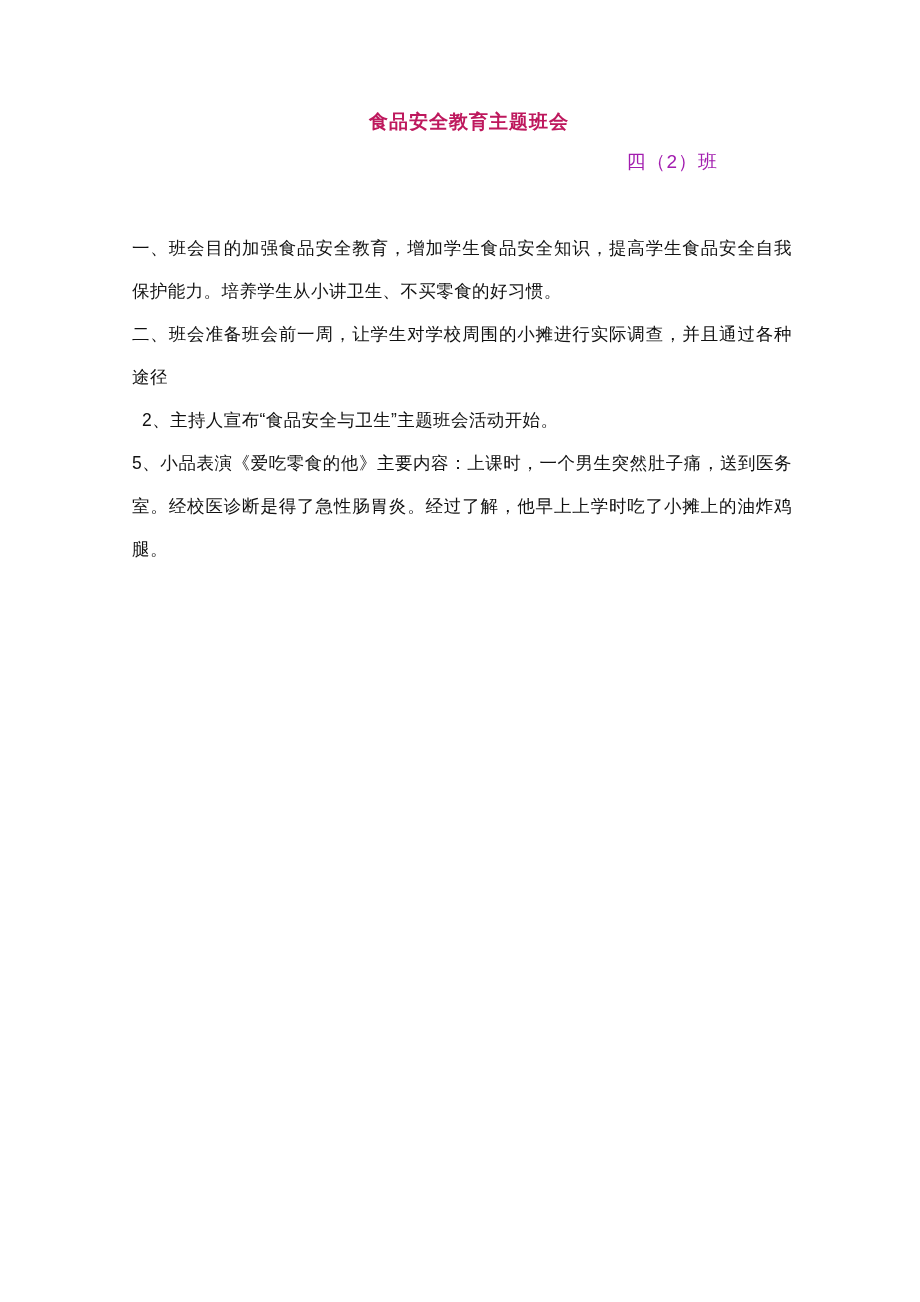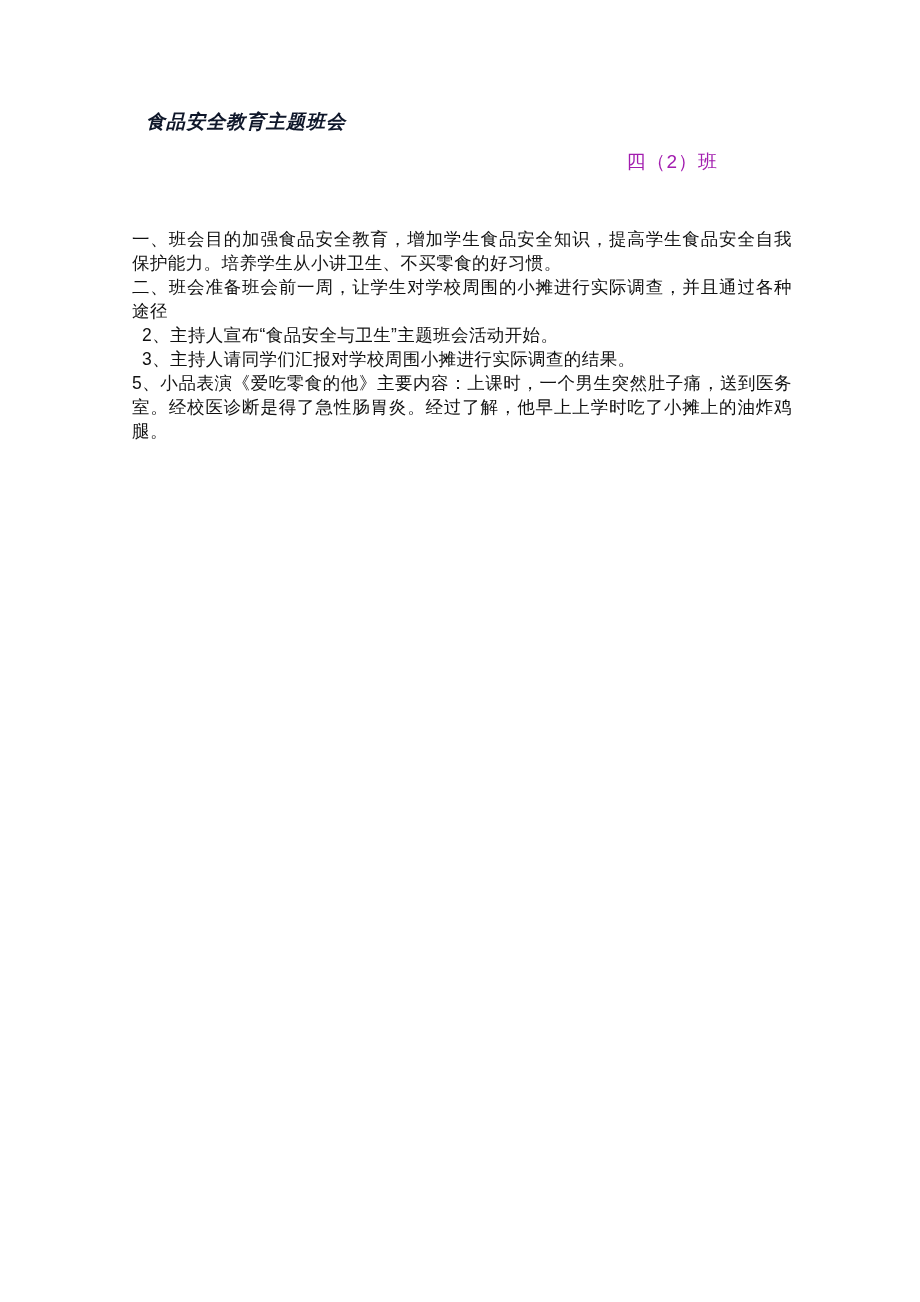--- a/index.html
+++ b/index.html
@@ -17,43 +17,43 @@
     font-family: "Liberation Sans", sans-serif;
     color: #000000;
   }
   .content {
     position: absolute;
     left: 132px;
     top: 105px;
     width: 660px;
   }
   .doc-title {
+    text-align: center;
     font-size: 19px;
     line-height: 34px;
     letter-spacing: 1px;
-    color: #0f172a;
+    color: #be185d;
     margin: 0 0 6px 0;
     padding-left: 14px;
-    font-style: italic;
   }
   .doc-subtitle {
     text-align: right;
     font-size: 19px;
     line-height: 34px;
     letter-spacing: 1px;
     color: #a21caf;
     margin: 0;
     padding-right: 74px;
   }
   .spacer {
     height: 48px;
   }
   .para {
     font-size: 17.5px;
-    line-height: 24px;
+    line-height: 43px;
     letter-spacing: 0.4px;
     color: #111111;
     margin: 0;
     text-align: justify;
     text-justify: inter-ideograph;
     word-break: break-all;
   }
   .para.indent {
     text-indent: 0;
     padding-left: 10px;
@@ -76,19 +76,18 @@
 
     <p class="para hang">一、班会目的加强食品安全教育，增加学生食品安全知识，提高学生食品安全自我保护能力。培养学生从小讲卫生、不买零食的好习惯。</p>
 
     <p class="para hang">二、班会准备班会前一周，让学生对学校周围的小摊进行实际调查，并且通过各种途径</p>
 
 
 
     <p class="para indent">2、主持人宣布“食品安全与卫生”主题班会活动开始。</p>
 
 
-    <p class="para indent">3、主持人请同学们汇报对学校周围小摊进行实际调查的结果。</p>
 
 
     <p class="para hang">5、小品表演《爱吃零食的他》主要内容：上课时，一个男生突然肚子痛，送到医务室。经校医诊断是得了急性肠胃炎。经过了解，他早上上学时吃了小摊上的油炸鸡腿。</p>
 
   </div>
 </div>
 
 </body></html>

